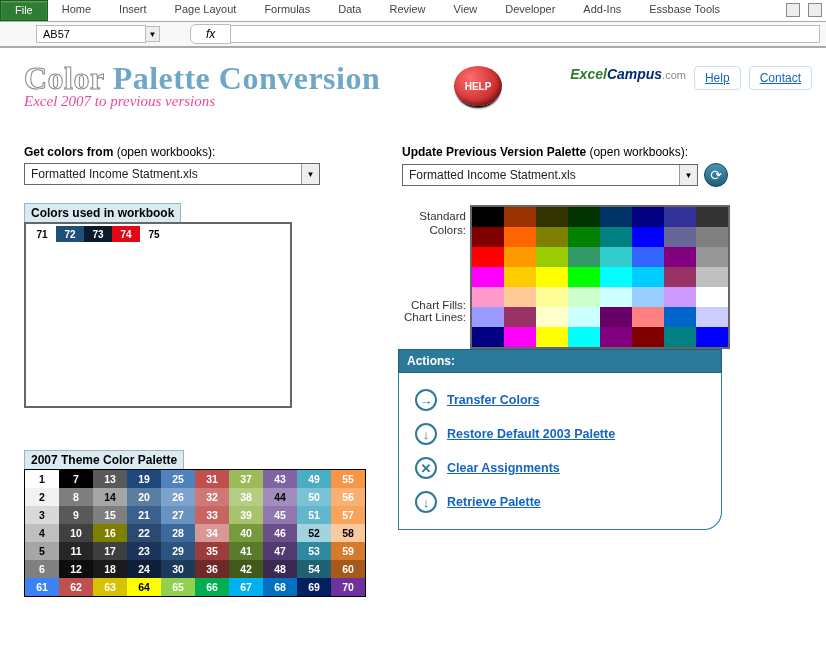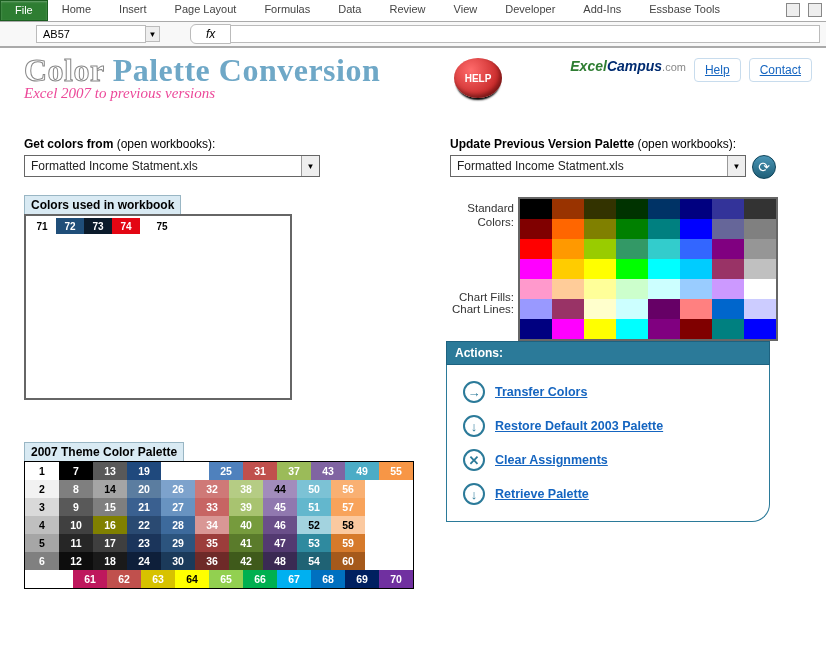--- a/index.html
+++ b/index.html
@@ -12,21 +12,21 @@
   .rgap { flex: 1; }
   .rbtn { width: 14px; height: 14px; margin: 3px 4px; border: 1px solid #888; background: #eee; }
   
   
   .fbar { display: flex; align-items: center; border-bottom: 2px solid #aaa; padding: 2px 6px; background: #f8f8f8; }
   .namebox { border: 1px solid #bbb; background: #fff; padding: 2px 6px; width: 110px; font-size: 11px; margin-left: 30px; }
   .namebox-dd { width: 14px; height: 16px; border: 1px solid #bbb; border-left: none; background: #eee; display:flex; align-items:center; justify-content:center; font-size:8px; }
   .fxwrap { margin-left: 30px; border: 1px solid #bbb; border-radius: 6px 0 0 6px; padding: 2px 15px; background: #fff; flex:0 0 auto; }
   .fxinput { flex:1; border: 1px solid #bbb; border-left:none; height:18px; background:#fff; }
   
-  .content { padding: 4px 24px; }
+  .content { padding: 12px 24px; }
   
   .titlewrap { position: relative; margin-bottom: 10px; }
   .bigtitle { font-family: Georgia, serif; font-size: 32px; font-weight: bold; color: #fff; 
     -webkit-text-stroke: 1px #888; letter-spacing: 0.5px; }
   .bigtitle .pc { color: #6fa8c7; -webkit-text-stroke: 0; }
   .subtitle { font-family: Georgia, serif; font-style: italic; font-size: 15px; color: #ec4899; margin-top: -4px; }
   
   .helpimg { position: absolute; left: 430px; top: 6px; width: 48px; height: 40px; 
     background: radial-gradient(circle at 35% 30%, #ff6b6b, #c62828 70%); border-radius: 50%;
     display:flex; align-items:center; justify-content:center; color:#fff; font-weight:bold; font-size:10px;
@@ -37,21 +37,21 @@
   .excelcampus .g { color: #2e7d32; } .excelcampus .b { color: #002b70; } .excelcampus .s { color: #888; font-size:11px; font-weight:normal; font-style:normal;}
   .linkbtn { border: 1px solid #c8dced; border-radius: 4px; padding: 4px 10px; color: #1565c0; text-decoration: underline; font-size: 12px; background:#fff;}
   
   .cols { display: flex; gap: 36px; margin-top: 8px; }
   .leftcol { flex: 0 0 340px; }
   .rightcol { flex: 0 0 370px; }
   
   .lbl { font-size: 12px; margin-bottom: 4px; margin-top: 25px; }
   .lbl b { font-weight: bold; }
   
-  .ddrow { display:flex; align-items:flex-start; gap:6px; }
+  .ddrow { display:flex; align-items:center; gap:6px; }
   .dd { display:flex; width: 296px; border:1px solid #666; background:#fff; }
   .dd .ddtext { flex:1; padding: 3px 6px; font-size:12px; color:#222; }
   .dd .ddbtn { width:18px; background:#eee; border-left:1px solid #999; display:flex; align-items:center; justify-content:center; font-size:8px; }
   .refresh { width:24px; height:24px; border-radius:50%; background:linear-gradient(#4a95b5,#1f5f78); display:flex;align-items:center;justify-content:center;color:#fff;font-size:14px; border:1px solid #0d4258;}
   
   .panel-title { background:#d9eaf3; border:1px solid #99b6c4; border-bottom:none; padding:2px 6px; font-weight:bold; width:fit-content; font-size:12px;}
   .panel-box { border:2px solid #666; background:#fff; min-height:180px; padding:2px; }
   
   .cused { display:flex; gap:0; }
   .csw { width:28px; height:16px; color:#fff; font-size:10px; display:flex;align-items:center;justify-content:center; font-weight:bold;}
@@ -130,33 +130,33 @@
       </div>
 
       <div style="height:18px"></div>
       <div class="panel-title">Colors used in workbook</div>
       <div class="panel-box" style="width:268px;height:186px;">
         <div class="cused" id="usedrow">
             <div class="csw" style="background: rgb(255, 255, 255); color: rgb(0, 0, 0);">71</div>
             <div class="csw" style="background: rgb(31, 78, 121); color: rgb(255, 255, 255);">72</div>
             <div class="csw" style="background: rgb(11, 27, 43); color: rgb(255, 255, 255);">73</div>
             <div class="csw" style="background: rgb(227, 6, 19); color: rgb(255, 255, 255);">74</div>
-            <div class="csw" style="background: rgb(255, 255, 255); color: rgb(0, 0, 0); margin-left: 8px;">75</div>
+            <div class="csw" style="background: rgb(255, 255, 255); color: rgb(0, 0, 0);">75</div>
           </div>
       </div>
 
       <div style="height:42px"></div>
       <div class="panel-title">2007 Theme Color Palette</div>
       <div class="themegrid" id="themegrid" style="width:fit-content;">
           <div class="themerow">
             <div class="themecell tc-b" style="background: rgb(255, 255, 255);">1</div>
             <div class="themecell" style="background: rgb(0, 0, 0);">7</div>
             <div class="themecell" style="background: rgb(89, 89, 89);">13</div>
             <div class="themecell" style="background: rgb(31, 73, 125);">19</div>
-            <div class="themecell" style="background: rgb(79, 129, 189); margin-left: 48px;">25</div>
+            <div class="themecell" style="background: rgb(79, 129, 189);">25</div>
             <div class="themecell" style="background: rgb(192, 80, 77);">31</div>
             <div class="themecell" style="background: rgb(155, 187, 89);">37</div>
             <div class="themecell" style="background: rgb(128, 100, 162);">43</div>
             <div class="themecell" style="background: rgb(75, 172, 198);">49</div>
             <div class="themecell" style="background: rgb(247, 150, 70);">55</div>
           </div>
           <div class="themerow">
             <div class="themecell tc-b" style="background: rgb(242, 242, 242);">2</div>
             <div class="themecell" style="background: rgb(127, 127, 127);">8</div>
             <div class="themecell tc-b" style="background: rgb(165, 165, 165);">14</div>
@@ -210,21 +210,21 @@
             <div class="themecell" style="background: rgb(26, 26, 26);">18</div>
             <div class="themecell" style="background: rgb(14, 31, 58);">24</div>
             <div class="themecell" style="background: rgb(27, 58, 90);">30</div>
             <div class="themecell" style="background: rgb(110, 42, 40);">36</div>
             <div class="themecell" style="background: rgb(63, 90, 27);">42</div>
             <div class="themecell" style="background: rgb(58, 42, 83);">48</div>
             <div class="themecell" style="background: rgb(31, 98, 116);">54</div>
             <div class="themecell" style="background: rgb(165, 89, 27);">60</div>
           </div>
           <div class="themerow">
-            <div class="themecell" style="background: #be185d; margin-left: 48px;">61</div>
+            <div class="themecell" style="background: #3b82f6;">61</div>
             <div class="themecell" style="background: rgb(192, 80, 77);">62</div>
             <div class="themecell" style="background: rgb(215, 194, 0);">63</div>
             <div class="themecell tc-b" style="background: rgb(255, 255, 0);">64</div>
             <div class="themecell" style="background: rgb(146, 208, 80);">65</div>
             <div class="themecell" style="background: rgb(0, 176, 80);">66</div>
             <div class="themecell" style="background: rgb(0, 176, 240);">67</div>
             <div class="themecell" style="background: rgb(0, 112, 192);">68</div>
             <div class="themecell" style="background: rgb(0, 32, 96);">69</div>
             <div class="themecell" style="background: rgb(112, 48, 160);">70</div>
           </div>

